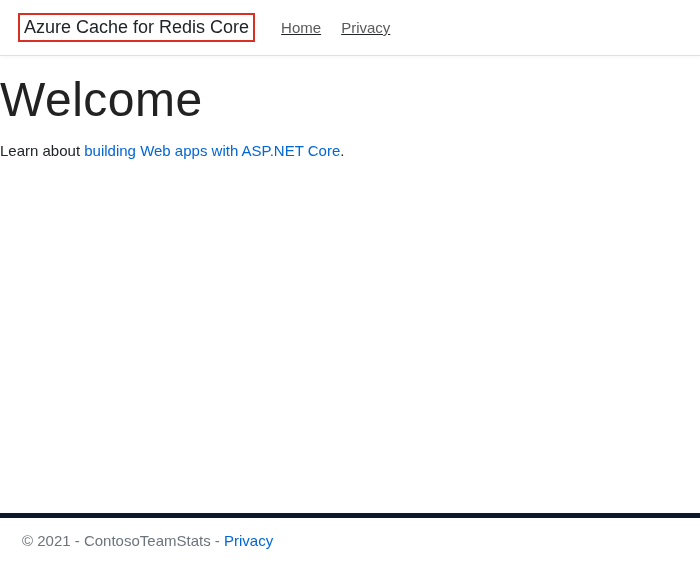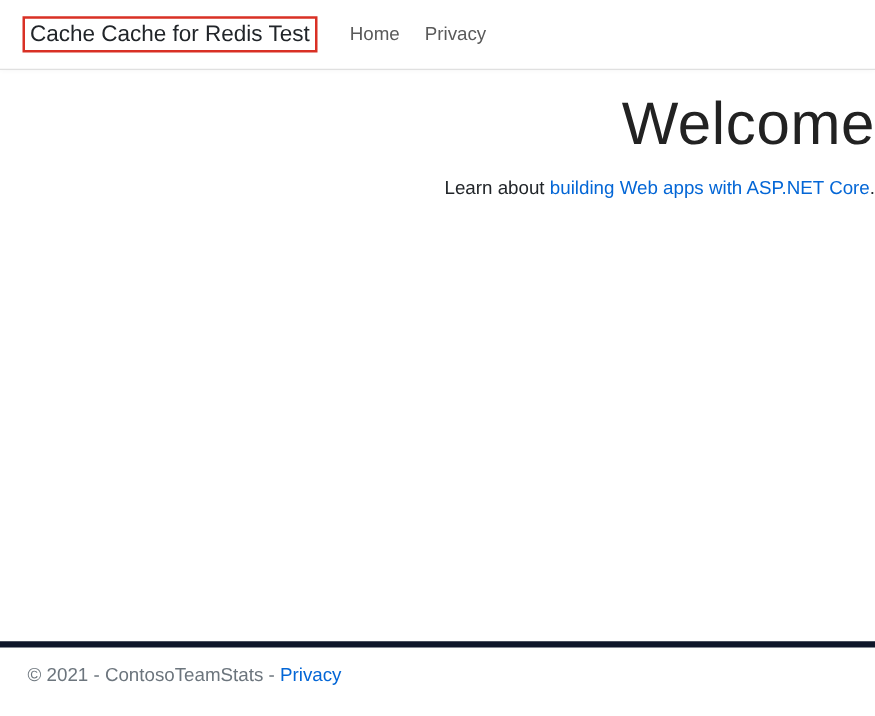--- a/index.html
+++ b/index.html
@@ -27,30 +27,31 @@
   .brand {
     color: #212529;
     text-decoration: none;
     font-size: 18px;
     white-space: nowrap;
   }
   .nav-links {
     display: flex;
     align-items: center;
     margin-left: 16px;
+    text-decoration: underline;
   }
   .nav-link {
     color: #5a5a5a;
     text-decoration: none;
     padding: 6px 10px;
     font-size: 15px;
     cursor: pointer;
   }
   .main {
-    text-align: right;
+    text-align: left;
     padding-top: 16px;
     min-height: 444px;
   }
   .welcome {
     font-size: 48px;
     font-weight: 300;
     margin: 0 0 6px 0;
     color: #222;
     letter-spacing: 0.5px;
   }
@@ -74,21 +75,21 @@
   .footer a {
     color: #0366d6;
     text-decoration: none;
   }
 </style>
 </head>
 <body>
 
 <header class="navbar">
   <span class="brand-wrap">
-    <a href="#" class="brand">Cache Cache for Redis Test</a>
+    <a href="#" class="brand">Azure Cache for Redis Core</a>
   </span>
   <nav class="nav-links">
     <a href="#" class="nav-link">Home</a>
     <a href="#" class="nav-link">Privacy</a>
   </nav>
 </header>
 
 <main class="main">
   <h1 class="welcome">Welcome</h1>
   <p class="lead">

